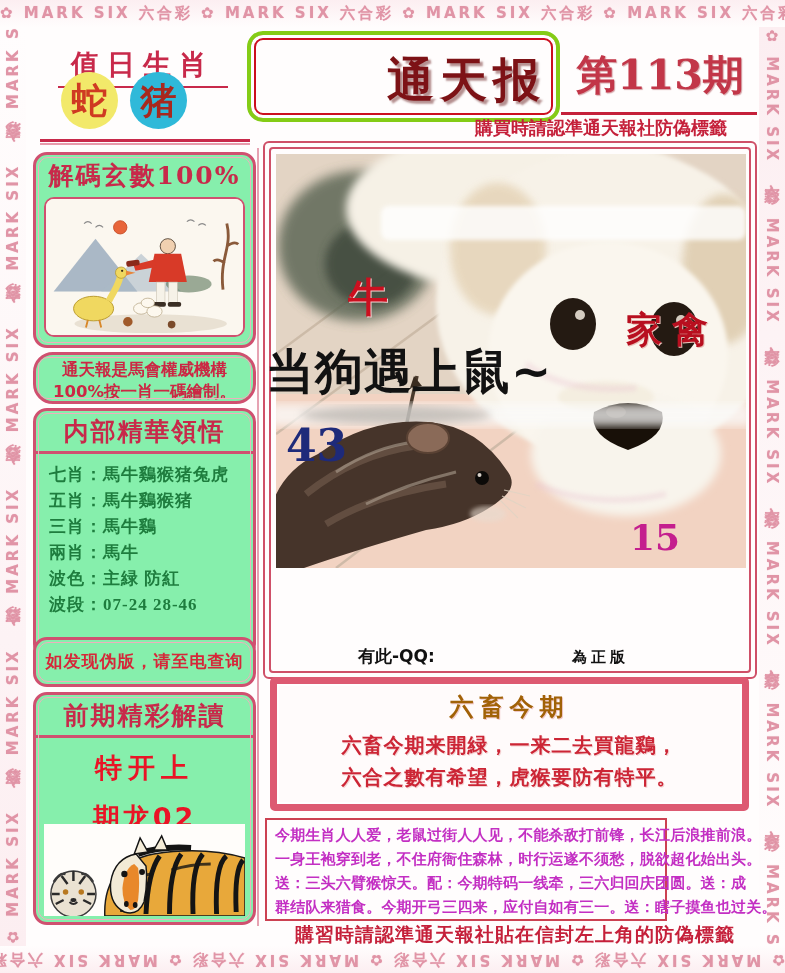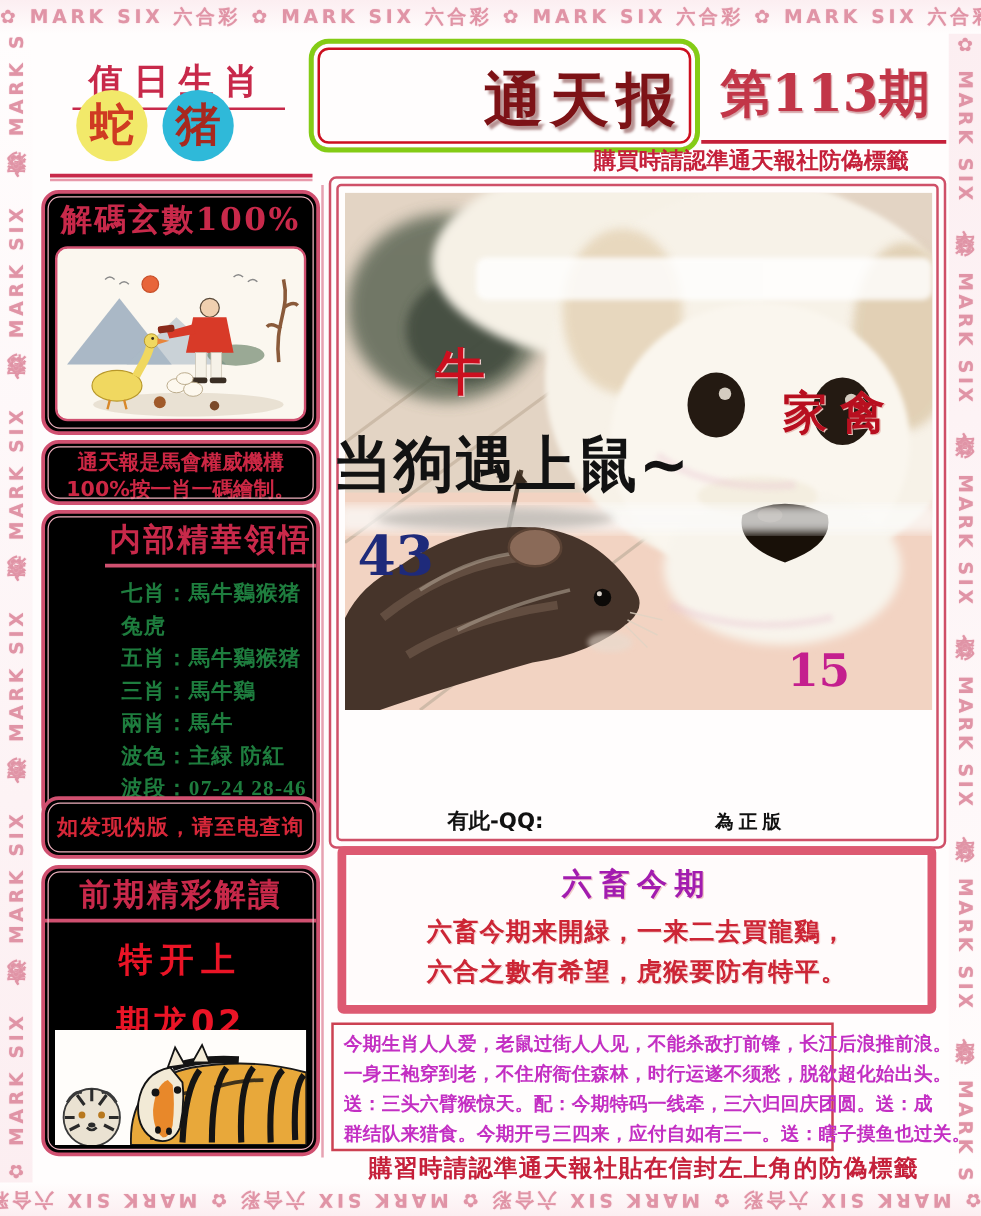--- a/index.html
+++ b/index.html
@@ -16,21 +16,21 @@
     text-shadow:0 0 1px #f0c2cc;
   }
   .strip.top { left:0; top:0; width:785px; height:27px; line-height:27px; }
   .strip.bottom { left:0; top:946px; width:785px; height:27px; line-height:27px; transform:rotate(180deg); }
   .strip.left, .strip.right { width:26px; top:27px; height:919px;
     writing-mode:vertical-rl; text-orientation:mixed; line-height:26px; }
   .strip.left { left:0; transform:rotate(180deg); }
   .strip.right { left:759px; }
   
   .sbox {
-    position:absolute; left:33px; width:223px; background:#000000;
+    position:absolute; left:33px; width:223px; background:#86efac;
     border:3px solid #d05070; border-radius:14px;
   }
   .sbox::before {
     content:""; position:absolute; inset:2px; border:1px solid #eeb0bd;
     border-radius:10px; pointer-events:none;
   }
   .shead {
     color:#c8294a; font-weight:bold; font-size:25px; text-align:center;
     font-family:"DejaVu Serif","Liberation Serif",serif; padding-top:4px;
     letter-spacing:2px;
@@ -46,24 +46,24 @@
     text-align:center; line-height:57px; font-size:36px; font-weight:bold;
     font-family:"DejaVu Serif","Liberation Serif",serif;
   }
   .zc1 { left:61px; top:72px; background:#f2e96a; color:#cf3a22; }
   .zc2 { left:130px; top:72px; background:#2fb9d9; color:#a8281e; }
   .duty-rule { position:absolute; left:40px; top:139px; width:210px; height:6px;
     border-top:3px solid #c8294a; border-bottom:2px solid #e89aab; }
   .decode-box { top:152px; height:196px; }
   .decode-img { position:absolute; left:8px; right:8px; top:42px; bottom:8px;
     border:2px solid #d05070; border-radius:10px; overflow:hidden; background:#fbf7ef; }
-  .note-box { top:352px; height:52px; text-align:center; }
+  .note-box { top:352px; height:52px; text-align:center;border-radius:20px; }
   .note-box .ln { color:#cc2744; font-size:16.5px; font-weight:bold; line-height:22px; }
   .note-box .ln:first-child { margin-top:4px; }
-  .essence-box { top:408px; height:250px;padding-left:48px; }
+  .essence-box { top:408px; height:250px; }
   .essence-box .shead { border-bottom:3px solid #d05070; padding-bottom:3px; }
   .erows { padding:8px 0 0 13px; }
   .erow { font-size:17px; font-weight:bold; color:#1e7d3e; line-height:26px;
     letter-spacing:1px; font-family:Liberation Serif, serif; }
   .fake-box { top:637px; height:50px; text-align:center; }
   .fake-box .ln { margin-top:10px; color:#d62739; font-size:17px; font-weight:bold; letter-spacing:1px; }
   .prev-box { top:692px; height:233px; }
   .prev-box .shead { border-bottom:3px solid #d05070; padding-bottom:3px; }
   .prev-l1 { text-align:center; color:#ea1426; font-size:27px; font-weight:bold;
     letter-spacing:6px; margin-top:12px; }
@@ -113,21 +113,21 @@
   .ph-num-right { position:absolute; left:630px; top:516px; color:#c41f8e; font-size:36px; font-weight:bold;
     font-family:"DejaVu Serif","Liberation Serif",serif; }
   .qq-prefix { position:absolute; left:358px; top:645px; color:#111; font-size:17px; font-weight:bold; }
   .qq-suffix { position:absolute; left:572px; top:648px; color:#111; font-size:15px; font-weight:bold; letter-spacing:4px;
     font-family:"DejaVu Serif","Liberation Serif",serif; }
   .tip-box {
     position:absolute; left:270px; top:677px; width:479px; height:134px;
     border:7px solid #dd5a72; border-radius:5px; background:#fffbfb;
     box-shadow:inset 0 0 0 2px #fff;
   }
-  .tip-title { text-align:center; color:#a21caf; font-size:24px; font-weight:bold;
+  .tip-title { text-align:center; color:#a16207; font-size:24px; font-weight:bold;
     letter-spacing:6px; margin-top:7px; font-family:"DejaVu Serif","Liberation Serif",serif;
     text-shadow:1px 1px 0 #f0c8c8; }
   .tip-line { text-align:center; color:#cc2535; font-size:20px; font-weight:bold;
     line-height:32px; letter-spacing:1px; font-family:"DejaVu Serif","Liberation Serif",serif;
     text-shadow:1px 1px 0 #f4d4d4; }
   .tip-line.first { margin-top:6px; }
   .para-box {
     position:absolute; left:265px; top:818px; width:402px; height:103px;
     border:2px solid #cc4152; background:#fffdfd; padding:3px 8px;
   }

